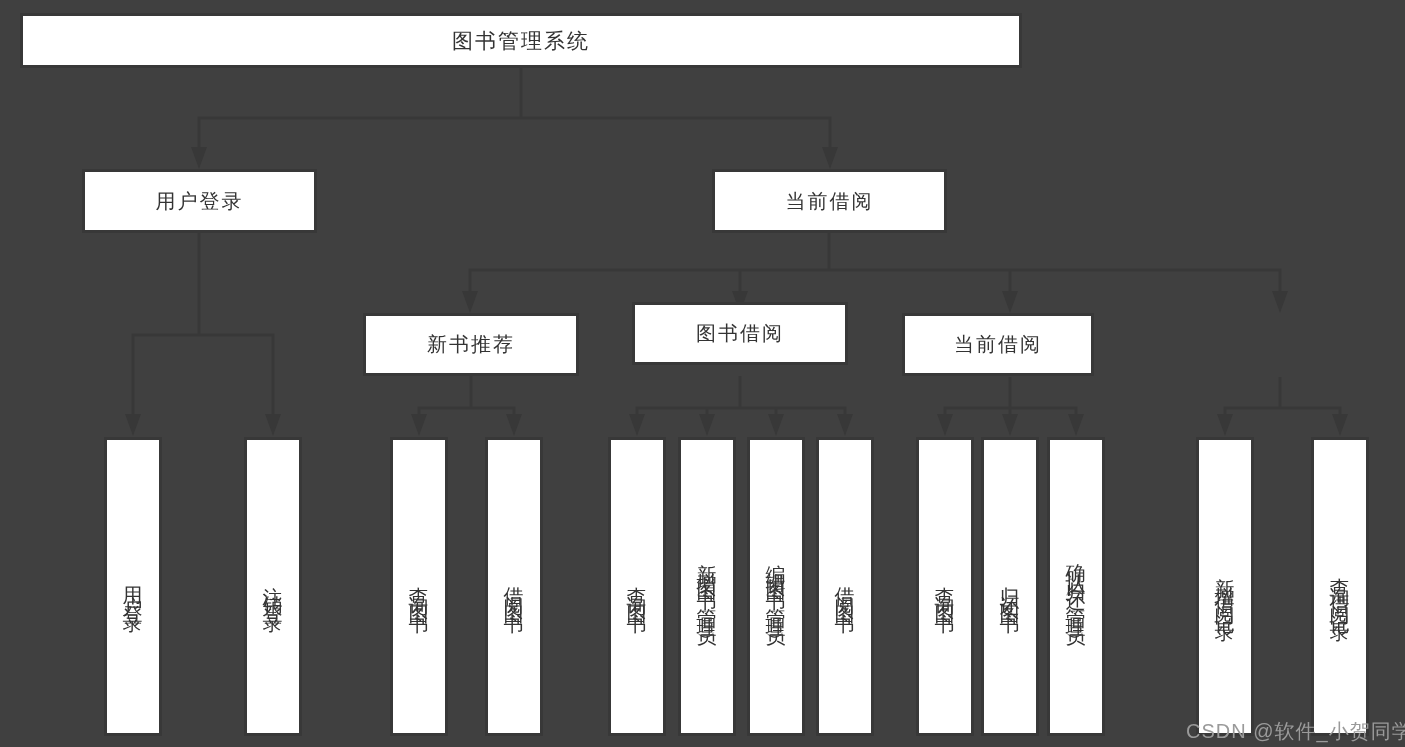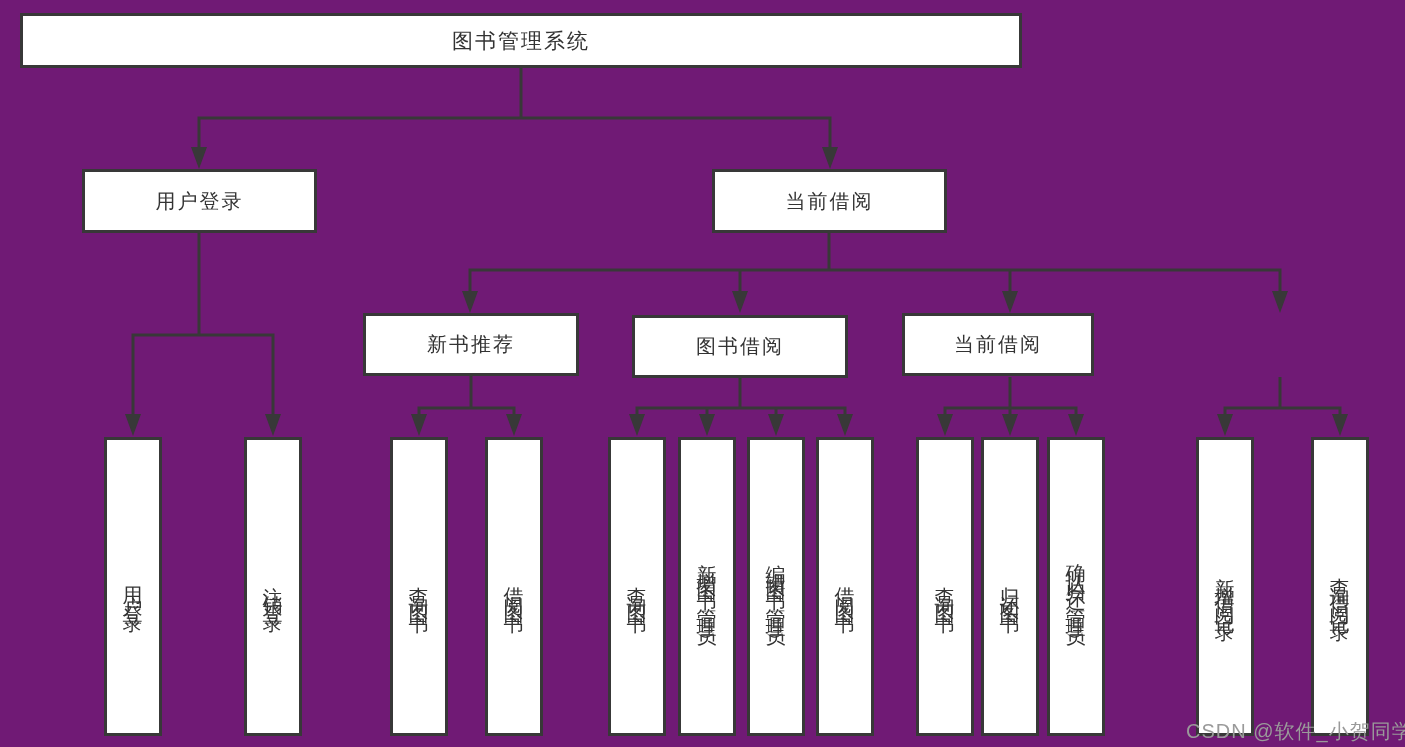--- a/index.html
+++ b/index.html
@@ -1,20 +1,20 @@
 <!DOCTYPE html>
 <html><head>
 <meta charset="utf-8">
 <style>
   html, body { margin: 0; padding: 0; background: #ffffff; }
   #stage {
     position: relative;
     width: 1405px;
     height: 747px;
-    background: #701a75;
+    background: #404040;
     font-family: "Liberation Sans", sans-serif;
     overflow: hidden;
   }
   #connector-svg {
     position: absolute;
     left: 0; top: 0;
     width: 1405px; height: 747px;
     z-index: 1;
   }
   .node {
@@ -45,21 +45,21 @@
     line-height: 1;
     padding-top: 4px;
   }
   
   .pos-root { left: 20px; top: 13px; width: 1002px; height: 55px; }
   
   .pos-l2-user  { left: 82px;  top: 169px; width: 235px; height: 64px; }
   .pos-l2-book  { left: 712px; top: 169px; width: 235px; height: 64px; }
   
   .pos-l3-recommend { left: 363px;  top: 313px; width: 216px; height: 63px; }
-  .pos-l3-borrow    { left: 632px;  top: 315px; width: 216px; height: 63px; }
+  .pos-l3-borrow    { left: 632px;  top: 302px; width: 216px; height: 63px; }
   .pos-l3-current   { left: 902px;  top: 313px; width: 192px; height: 63px; }
   .pos-l3-records   { left: 1172px; top: 313px; width: 216px; height: 63px; }
   
   .leaf { top: 437px; width: 58px; height: 299px; }
   .pos-leaf-a1 { left: 104px; }
   .pos-leaf-a2 { left: 244px; }
   .pos-leaf-b1 { left: 390px; }
   .pos-leaf-b2 { left: 485px; }
   .pos-leaf-c1 { left: 608px; }
   .pos-leaf-c2 { left: 678px; }

